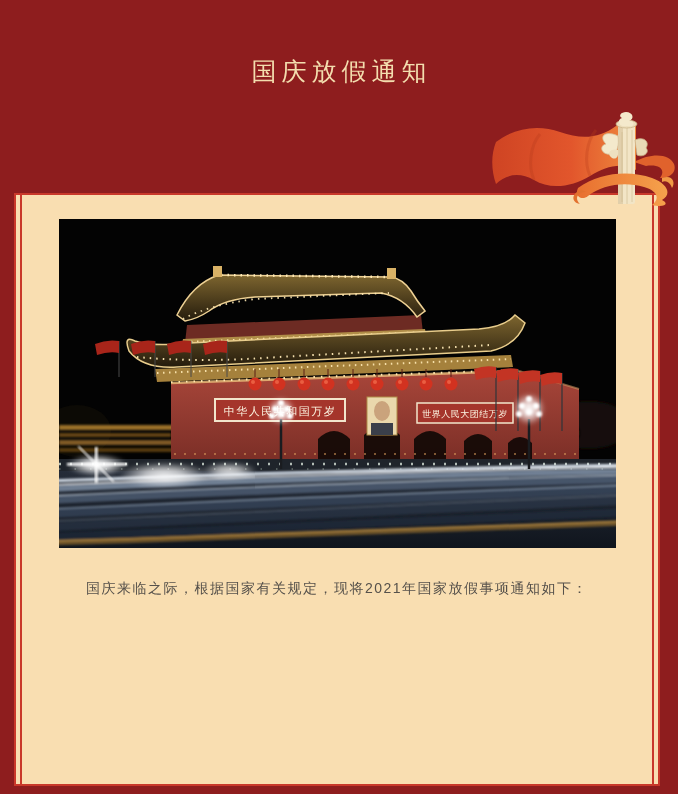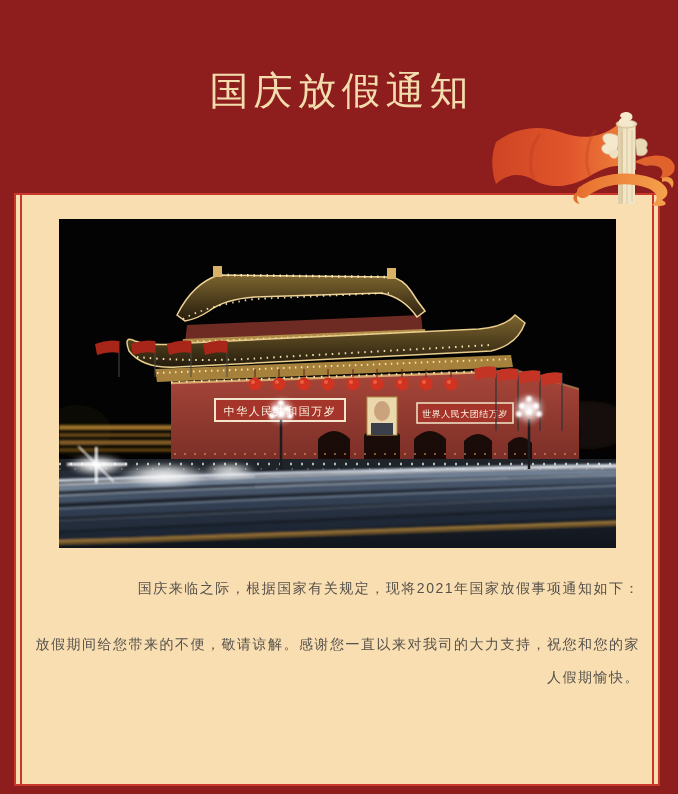--- a/index.html
+++ b/index.html
@@ -3,23 +3,23 @@
 <meta charset="utf-8">
 <style>
   html,body { margin:0; padding:0; }
   body {
     width:678px; height:794px;
     background:#8e1d1e;
     font-family:"Liberation Sans", sans-serif;
     position:relative; overflow:hidden;
   }
   .page-title {
-    margin:0; padding-top:69px;
+    margin:0; padding-top:49px;
     text-align:center;
-    font-size:39px; line-height:44px; font-weight:400;
+    font-size:25px; line-height:44px; font-weight:400;
     letter-spacing:5px; text-indent:5px;
     color:#f3ddae;
   }
   .decoration {
     position:absolute; left:486px; top:112px;
     width:190px; height:95px; z-index:3;
   }
   .notice-card {
     position:absolute; left:14px; top:193px;
     width:646px; height:593px; box-sizing:border-box;
@@ -38,21 +38,21 @@
     width:557px; height:329px;
     margin:24px auto 0;
     background:#000;
   }
   .notice-body {
     margin-top:24px;
     padding:0 18px;
     color:#56514b;
     font-size:14px; line-height:33px;
     letter-spacing:1.5px;
-    text-align:right;
+    text-align:center;
   }
   .notice-body p { margin:0 0 23px 0; }
 </style>
 </head>
 <body>
 
 <div>
 
   <h1 class="page-title">国庆放假通知</h1>
 
@@ -300,17 +300,16 @@
             <circle cx="477" cy="187" r="3"></circle>
           <circle cx="460" cy="195" r="3"></circle>
             <circle cx="480" cy="195" r="3"></circle>
             <circle cx="470" cy="193" r="3"></circle>
         </g>
       </g>
     </svg>
 
     <div class="notice-body">
       <p>国庆来临之际，根据国家有关规定，现将2021年国家放假事项通知如下：</p>
-      <p>放假期间给您带来的不便，敬请谅解。感谢您一直以来对我司的大力支持，祝您和您的家人假期愉快。</p>
     </div>
 
   </div>
 </div>
 
 </body></html>

